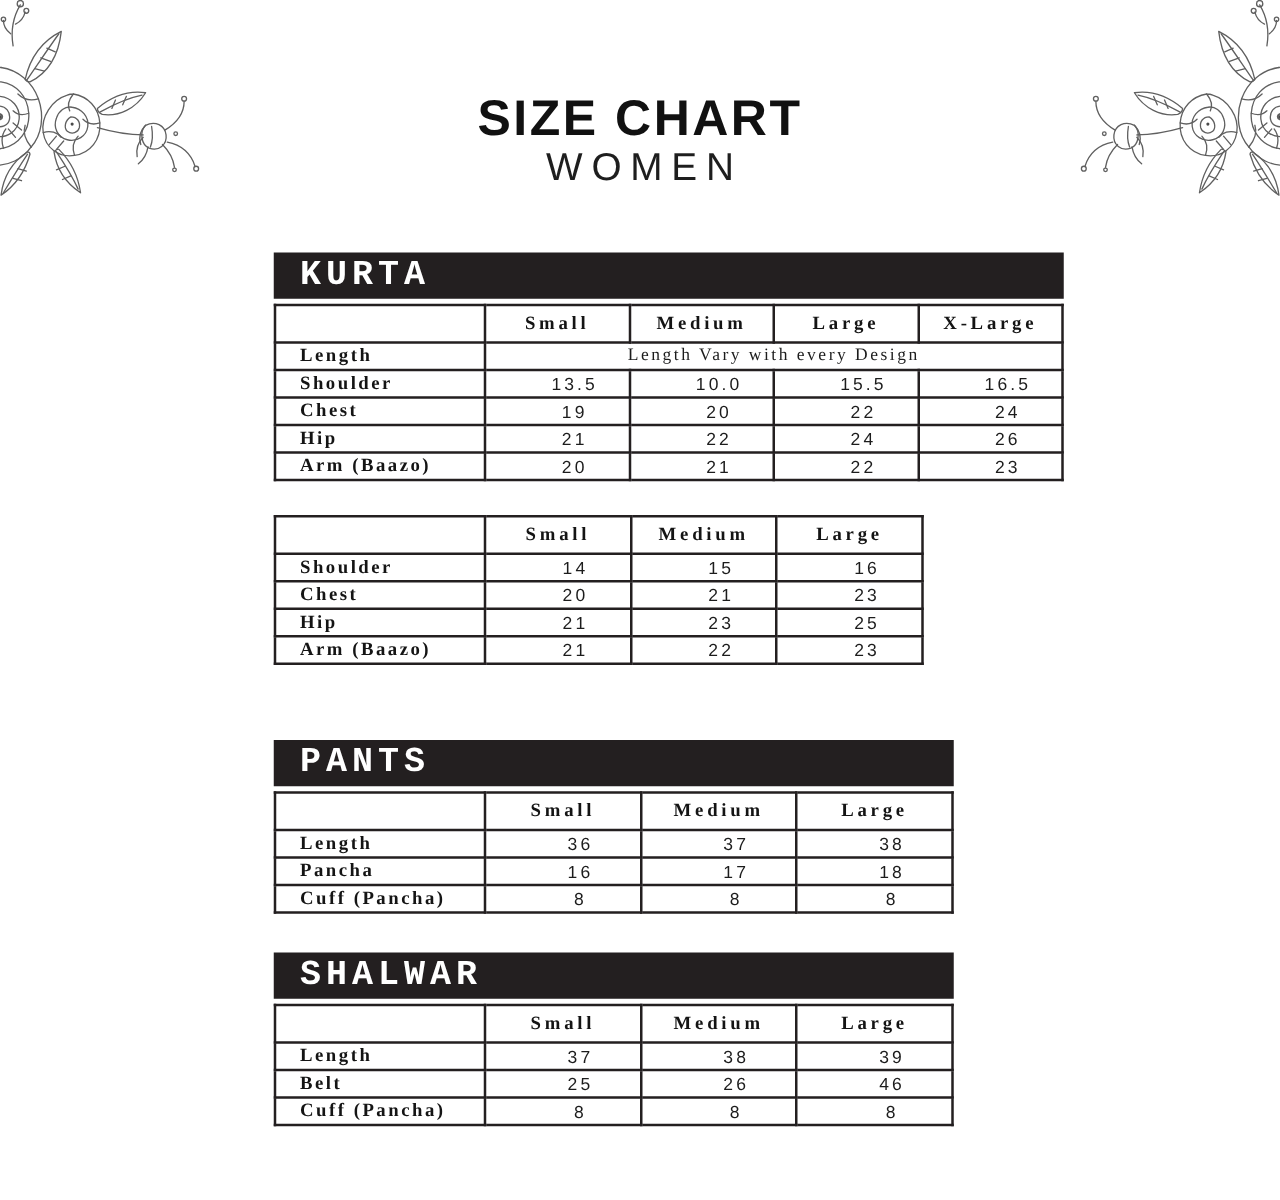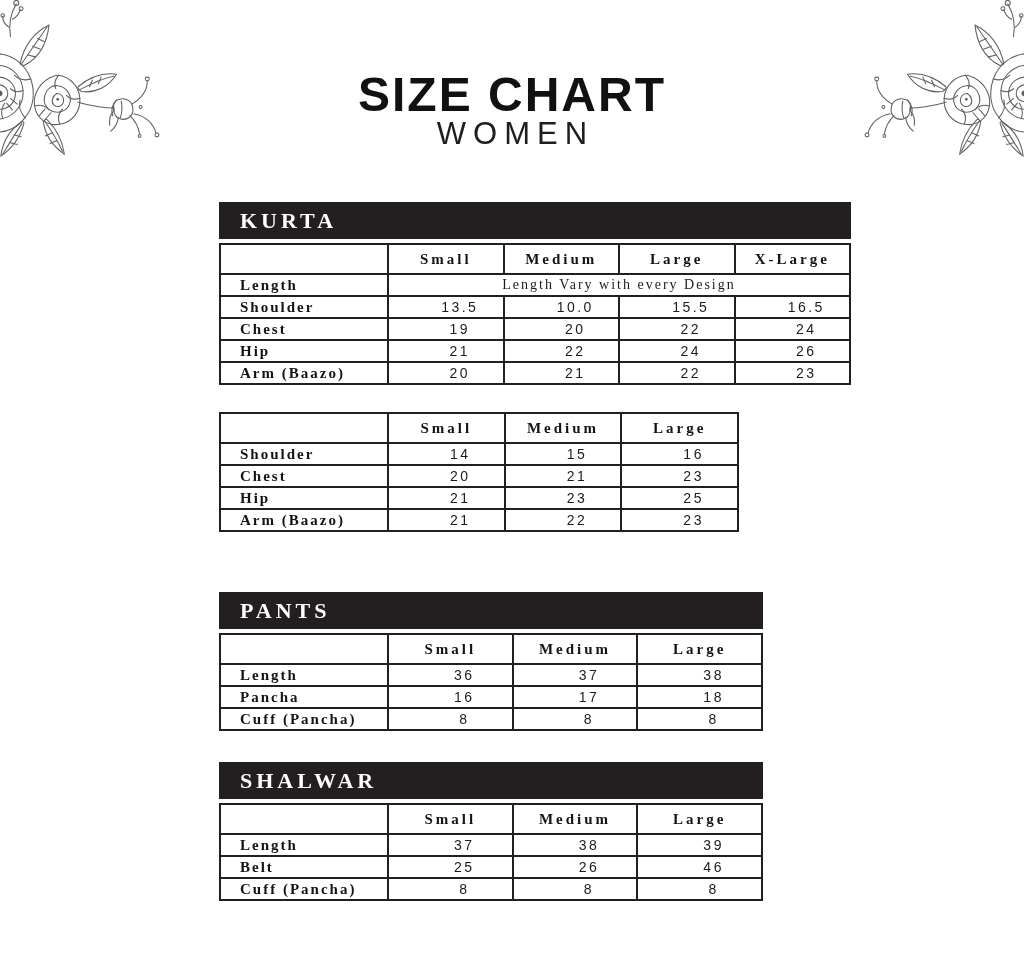--- a/index.html
+++ b/index.html
@@ -17,40 +17,40 @@
   .floral-left  { left:-30px; }
   .floral-right { right:-30px; transform:scaleX(-1); }
 
   
   .title-block {
     position:absolute; top:74px; left:0; width:100%;
     text-align:center;
     font-family:"Liberation Sans", sans-serif;
   }
   .main-title {
-    font-size:48px; font-weight:900; letter-spacing:2px;
+    font-size:40px; font-weight:900; letter-spacing:2px;
     line-height:42px; color:#111111;
   }
   .sub-title {
     font-size:31px; font-weight:400; letter-spacing:7px; text-indent:7px;
     line-height:34px; margin-top:1px; color:#1e1e1e;
   }
 
   
   .size-table { position:absolute; }
   .pos-kurta        { left:219px; top:202px; width:632px; }
   .pos-jacket-gown  { left:219px; top:408px; width:520px; }
   .pos-pants        { left:219px; top:592px; width:544px;border-radius:32px; }
   .pos-shalwar      { left:219px; top:762px; width:544px; }
 
   .table-bar {
     height:37px; line-height:37px;
     background:#231f20; color:#ffffff;
-    font-family:Liberation Serif, serif;
-    font-weight:bold; font-size:22px; letter-spacing:4px;
+    font-family:Liberation Mono, monospace;
+    font-weight:bold; font-size:28px; letter-spacing:4px;
     padding-left:21px;
   }
   .size-table table {
     width:100%; border-collapse:collapse; table-layout:fixed;
     margin-top:4px;
   }
   .size-table col.label-col { width:168px; }
   .size-table th, .size-table td {
     border:2px solid #231f20;
     text-align:center; vertical-align:middle;

